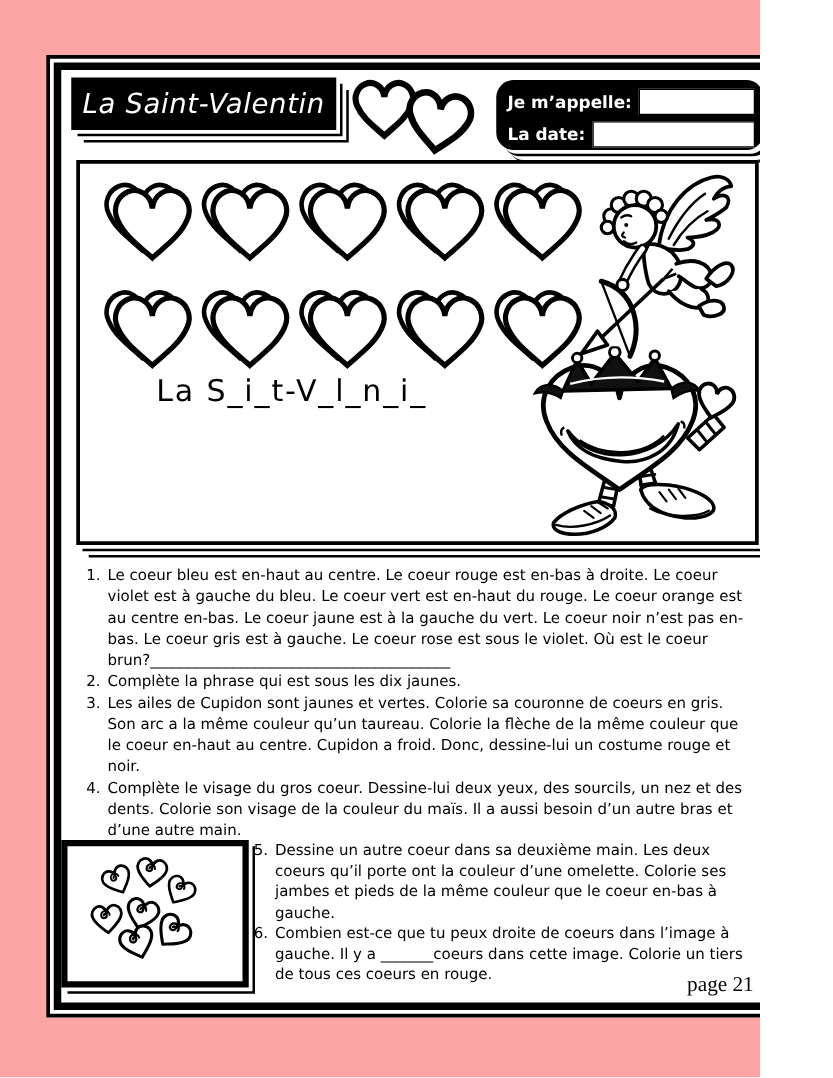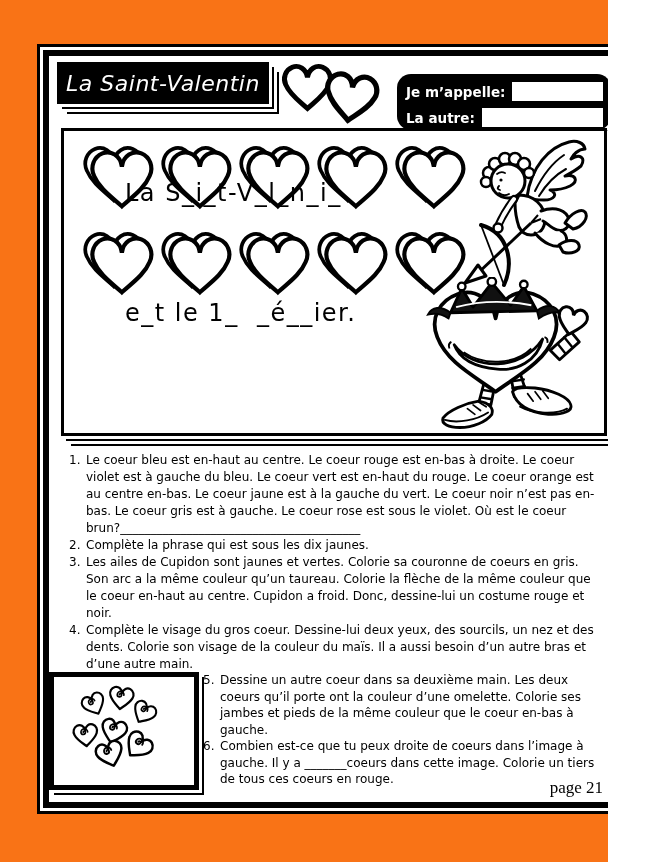--- a/index.html
+++ b/index.html
@@ -1,29 +1,29 @@
 <!DOCTYPE html>
 <html><head>
 <meta charset="utf-8">
 <style>
   html,body{margin:0;padding:0;background:#fff;}
-  .page{position:relative;width:608px;height:862px;background:#f97316;color:#000;
+  .page{position:relative;width:608px;height:862px;background:#fca5a5;color:#000;
         font-family:"DejaVu Sans",sans-serif;overflow:hidden;text-decoration:underline;}
   .frame{position:absolute;left:37px;top:44px;width:594px;height:770px;
          border:3px solid #000;padding:3px;box-sizing:border-box;background:#fff;}
   .frame-inner{position:relative;width:100%;height:100%;border:6px solid #000;
          box-sizing:border-box;background:#fff;}
 
   
   .title-box{position:absolute;left:8px;top:6px;width:212px;height:42px;background:#000;
      display:flex;align-items:center;justify-content:center;
      box-shadow:3px 3px 0 #fff,5px 5px 0 #000,8px 8px 0 #fff,10px 10px 0 #000;}
   .title-box span{color:#fff;font-style:italic;font-size:22px;letter-spacing:.5px;}
   .hdr-hearts{position:absolute;left:230px;top:0px;width:110px;height:70px;}
-  .name-box{position:absolute;left:348px;top:18px;width:214px;height:56px;background:#000;
+  .name-box{position:absolute;left:348px;top:8px;width:214px;height:56px;background:#000;
      box-sizing:border-box;padding:7px 7px 13px 9px;
      box-shadow:3px 3px 0 #fff,5px 5px 0 #000,8px 8px 0 #fff,10px 10px 0 #000;border-radius:14px;}
   .nrow{display:flex;align-items:center;gap:6px;margin-bottom:5px;}
   .nrow .lbl{color:#fff;font-weight:bold;font-size:13.5px;white-space:nowrap;}
   .nrow .bar{flex:1;height:19px;background:#fff;border:1px solid #000;}
 
   
   .activity-box{position:absolute;left:12px;top:72px;width:546px;height:308px;background:#fff;
      border:3px solid #000;box-sizing:border-box;
      box-shadow:3px 3px 0 #fff,5px 5px 0 #000,8px 8px 0 #fff,10px 10px 0 #000;}
@@ -75,21 +75,21 @@
         <use href="#heartP" transform="translate(2 8) scale(0.84)" fill="#fff" stroke="#000" stroke-width="9"></use>
         <use href="#heartP" transform="translate(66 22) rotate(8 50 45) scale(0.90)" fill="#fff" stroke="#000" stroke-width="9"></use>
       </svg>
 
       <div class="name-box">
         <div class="nrow">
           <span class="lbl">Je m’appelle:</span>
           <span class="bar"></span>
         </div>
         <div class="nrow">
-          <span class="lbl">La autre:</span>
+          <span class="lbl">La date:</span>
           <span class="bar"></span>
         </div>
       </div>
 
       <div class="activity-box">
         <div class="hearts-grid">
           <svg class="gheart" viewBox="-13 -8 112 100">
               <use href="#heartP" transform="translate(-10 -6) scale(0.97)" fill="#fff" stroke="#000" stroke-width="5.5"></use>
               <use href="#heartP" fill="#fff" stroke="#000" stroke-width="6"></use>
             </svg>
@@ -189,21 +189,20 @@
           <circle cx="54" cy="10" r="4" fill="#fff" stroke="#000" stroke-width="2.5"></circle>
           <circle cx="86" cy="5" r="4.5" fill="#fff" stroke="#000" stroke-width="2.5"></circle>
           <circle cx="120" cy="8" r="4" fill="#fff" stroke="#000" stroke-width="2.5"></circle>
           <path d="M46 72 C66 100 118 100 140 66 C134 90 112 100 92 98 C70 96 52 88 46 72 Z" fill="#fff" stroke="#000" stroke-width="3" stroke-linejoin="round"></path>
           <path d="M56 80 C76 94 110 94 128 76" stroke="#000" stroke-width="2" fill="none"></path>
           <path d="M43 69 q-4 2 -2 7 M142 64 q4 1 3 6" stroke="#000" stroke-width="2" fill="none"></path>
         </svg>
 
         <div class="phrase">
           <div>La S_i_t-V_l_n_i_</div>
-          <div>e_t le 1_  _é__ier.</div>
         </div>
       </div>
 
       <div class="instructions">
         <div class="item">
           <span class="num">1.</span>
           <span class="txt">Le coeur bleu est en-haut au centre. Le coeur rouge est en-bas à droite. Le coeur violet est à gauche du bleu. Le coeur vert est en-haut du rouge. Le coeur orange est au centre en-bas.  Le coeur jaune est à la gauche du vert. Le coeur noir n’est pas en-bas. Le coeur gris est à gauche. Le coeur rose est sous le violet.  Où est le coeur brun?________________________________________</span>
         </div>
         <div class="item">
           <span class="num">2.</span>

